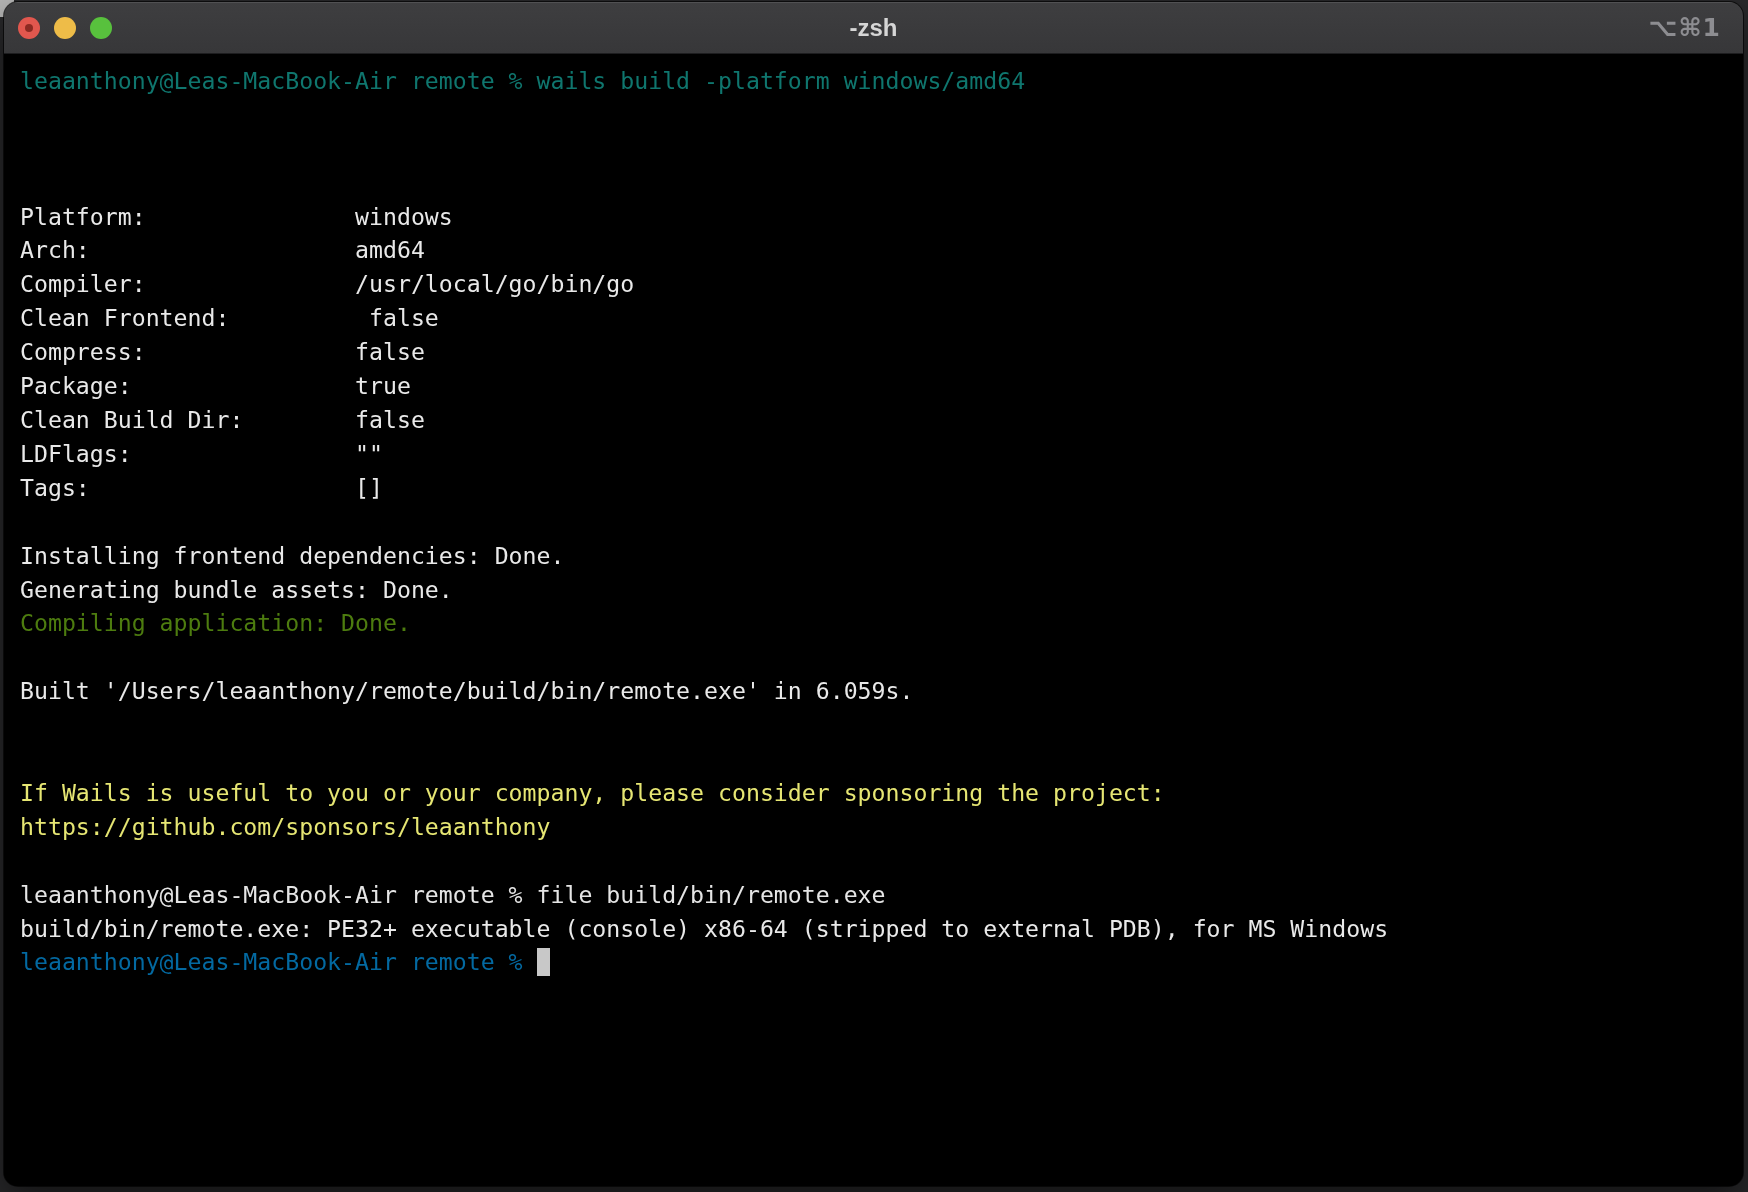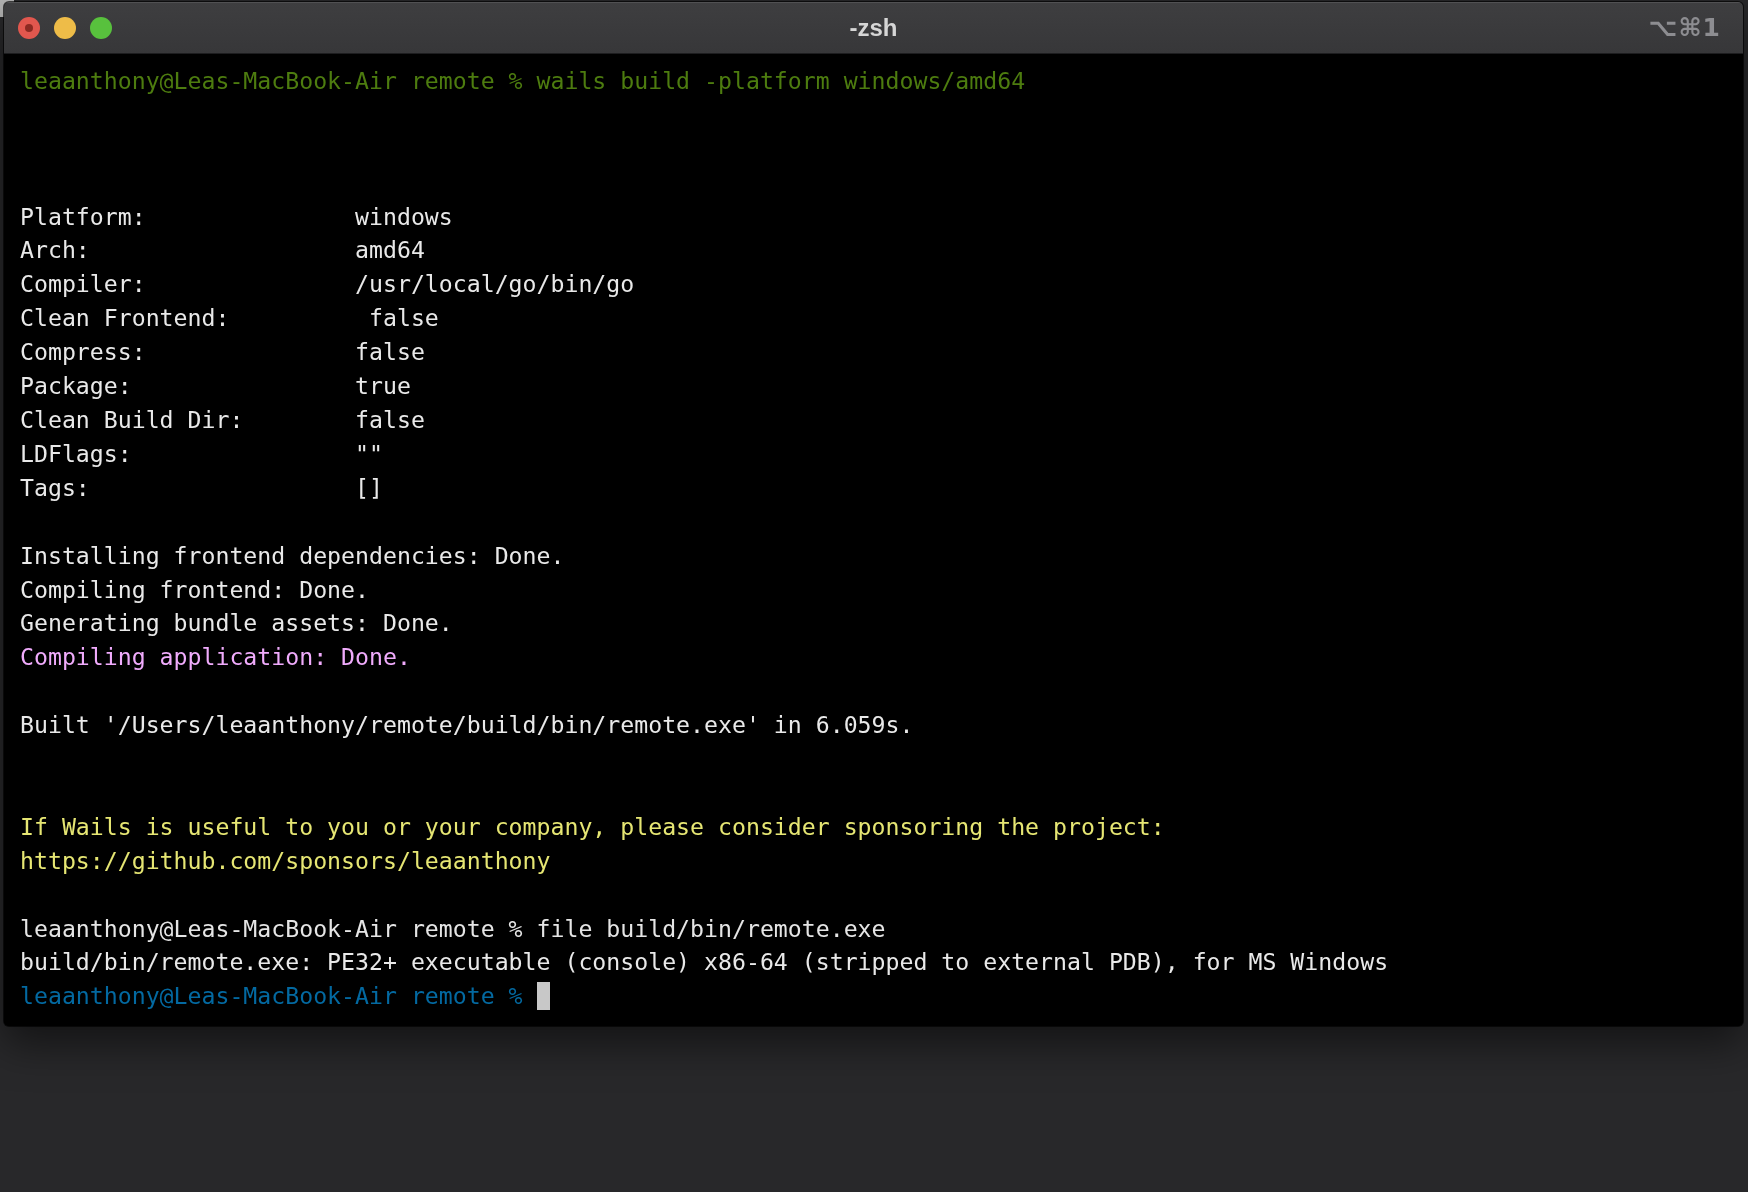--- a/index.html
+++ b/index.html
@@ -8,23 +8,23 @@
     background:#28282a;
     overflow:hidden;
     position:relative;
     font-family:"DejaVu Sans Mono", monospace;
   }
   .bg-sliver{
     position:absolute;left:0;top:0;width:14px;height:17px;
     background:#b5b5b5;
   }
   .window{
-    position:absolute;left:4px;top:2px;width:1739px;height:1024px;
+    position:absolute;left:4px;top:2px;width:1739px;height:1184px;
     background:#000000;
-    border-radius:5px;
+    border-radius:14px;
     overflow:hidden;
     box-shadow:0 0 0 1px rgba(0,0,0,0.65), 0 18px 40px rgba(0,0,0,0.5);
   }
   .titlebar{
     position:relative;
     height:51px;
     background:linear-gradient(#3e3e40,#373739);
     border-bottom:1px solid #1d1d1f;
     box-shadow:inset 0 1px 0 rgba(255,255,255,0.10);
     display:flex;align-items:center;
@@ -89,38 +89,37 @@
       <span class="tl red">
         <span class="dot"></span>
       </span>
       <span class="tl yellow"></span>
       <span class="tl green"></span>
     </div>
     <div class="title">-zsh</div>
     <div class="shortcut">⌥⌘1</div>
   </div>
   <div class="terminal" id="terminal">
-      <div class="term-line"><span style="color: #4d7c0f;">leaanthony@Leas-MacBook-Air remote % wails build -platform windows/amd64</span></div>
+      <div class="term-line"><span style="color: #0f766e;">leaanthony@Leas-MacBook-Air remote % wails build -platform windows/amd64</span></div>
       <div class="term-line"></div>
       <div class="term-line"></div>
       <div class="term-line"></div>
       <div class="term-line"><span style="color: rgb(233, 233, 233);">Platform:               windows</span></div>
       <div class="term-line"><span style="color: rgb(233, 233, 233);">Arch:                   amd64</span></div>
       <div class="term-line"><span style="color: rgb(233, 233, 233);">Compiler:               /usr/local/go/bin/go</span></div>
       <div class="term-line"><span style="color: rgb(233, 233, 233);">Clean Frontend:          false</span></div>
       <div class="term-line"><span style="color: rgb(233, 233, 233);">Compress:               false</span></div>
       <div class="term-line"><span style="color: rgb(233, 233, 233);">Package:                true</span></div>
       <div class="term-line"><span style="color: rgb(233, 233, 233);">Clean Build Dir:        false</span></div>
       <div class="term-line"><span style="color: rgb(233, 233, 233);">LDFlags:                ""</span></div>
       <div class="term-line"><span style="color: rgb(233, 233, 233);">Tags:                   []</span></div>
       <div class="term-line"></div>
       <div class="term-line"><span style="color: rgb(233, 233, 233);">Installing frontend dependencies: Done.</span></div>
-      <div class="term-line"><span style="color: rgb(233, 233, 233);">Compiling frontend: Done.</span></div>
       <div class="term-line"><span style="color: rgb(233, 233, 233); margin-top: 42px;">Generating bundle assets: Done.</span></div>
-      <div class="term-line"><span style="color: #f0abfc;">Compiling application: Done.</span></div>
+      <div class="term-line"><span style="color: #4d7c0f;">Compiling application: Done.</span></div>
       <div class="term-line"></div>
       <div class="term-line"><span style="color: rgb(233, 233, 233);">Built '/Users/leaanthony/remote/build/bin/remote.exe' in 6.059s.</span></div>
       <div class="term-line"></div>
       <div class="term-line"></div>
       <div class="term-line"><span style="color: rgb(230, 230, 115);">If Wails is useful to you or your company, please consider sponsoring the project:</span></div>
       <div class="term-line"><span style="color: rgb(230, 230, 115);">https://github.com/sponsors/leaanthony</span></div>
       <div class="term-line"></div>
       <div class="term-line"><span style="color: #e5e5e5;">leaanthony@Leas-MacBook-Air remote % file build/bin/remote.exe</span></div>
       <div class="term-line"><span style="color: rgb(233, 233, 233);">build/bin/remote.exe: PE32+ executable (console) x86-64 (stripped to external PDB), for MS Windows</span></div>
       <div class="term-line"><span style="color: #0369a1;">leaanthony@Leas-MacBook-Air remote % </span><span class="cursor"></span></div>

